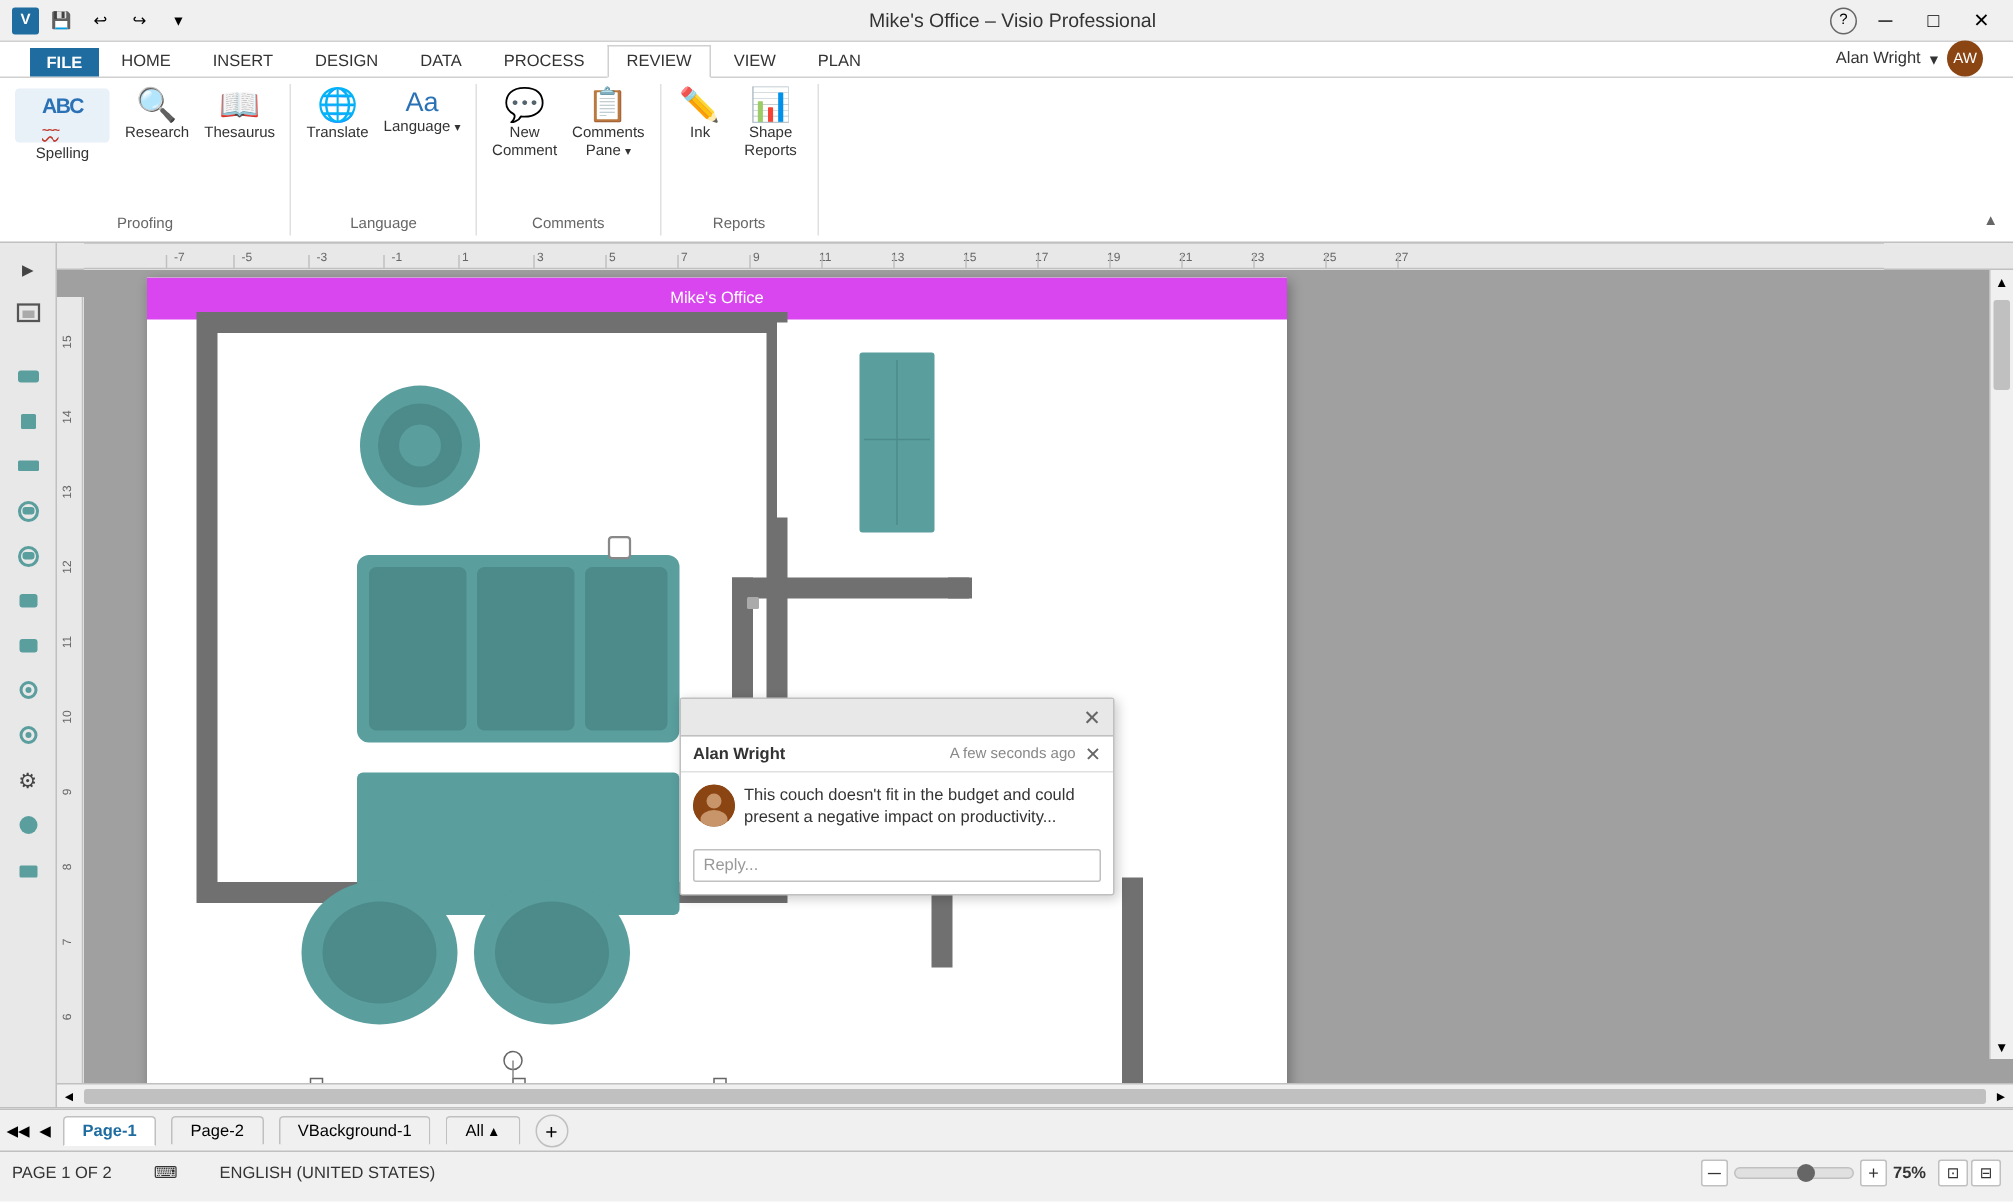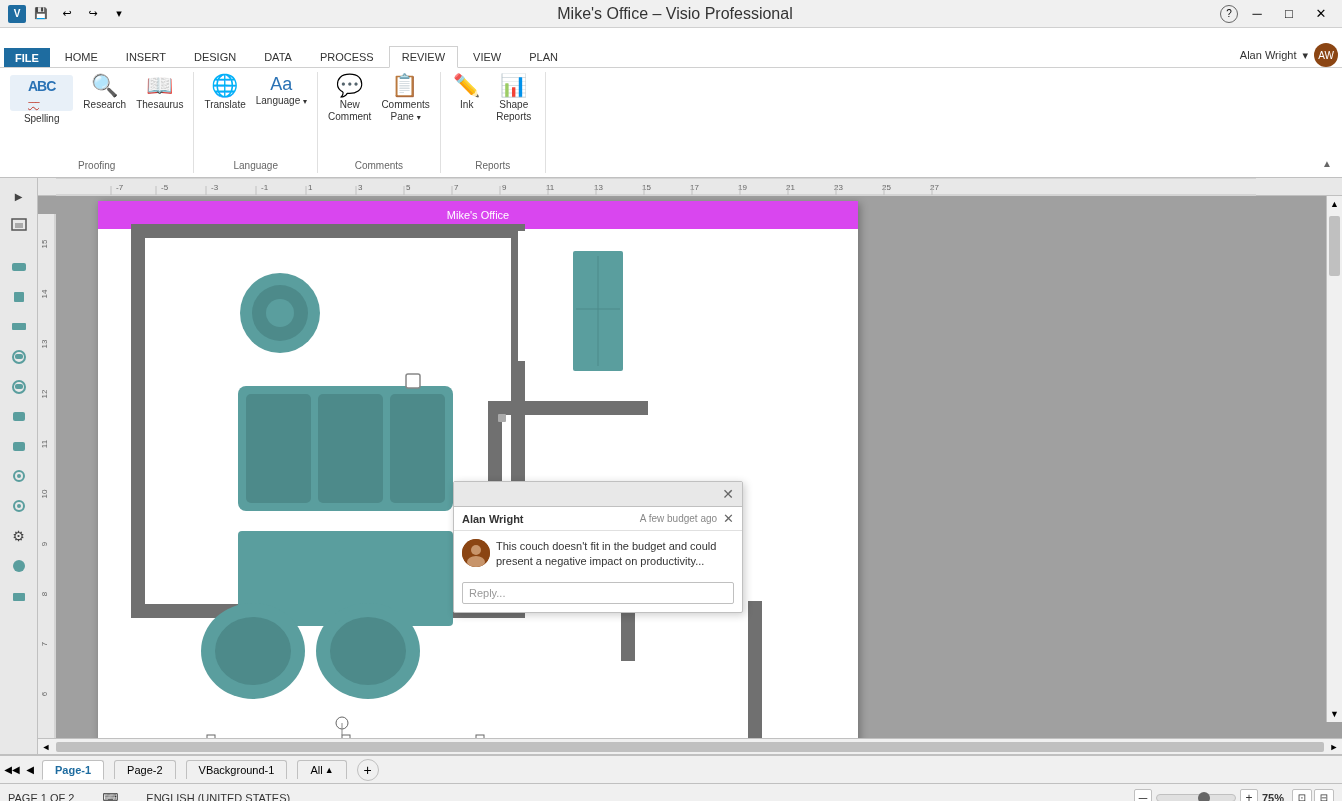--- a/index.html
+++ b/index.html
@@ -9,33 +9,33 @@
     .title-bar {
       height: 28px;
       background: #f0f0f0;
       display: flex;
       align-items: center;
       justify-content: space-between;
       padding: 0 8px;
       border-bottom: 1px solid #d0d0d0;
     }
     .title-bar-left { display: flex; align-items: center; gap: 4px; }
-    .title-bar-center { flex: 1; text-align: center; font-size: 16px; color: #333; }
+    .title-bar-center { flex: 1; text-align: center; font-size: 13px; color: #333; }
     .title-bar-right { display: flex; align-items: center; gap: 6px; }
     .title-icon { width: 18px; height: 18px; background: #1e6ca0; border-radius: 2px; display: flex; align-items: center; justify-content: center; color: white; font-size: 10px; font-weight: bold; }
     .quick-access-btn { width: 22px; height: 22px; display: flex; align-items: center; justify-content: center; cursor: pointer; border-radius: 2px; font-size: 11px; }
     .window-btn { width: 26px; height: 26px; display: flex; align-items: center; justify-content: center; cursor: pointer; font-size: 13px; }
 
     
     .ribbon-tabs {
-      height: 40px;
+      height: 24px;
       background: #fff;
       display: flex;
       align-items: flex-end;
-      padding: 0 4px;
+      padding: 0 20px;
       border-bottom: 1px solid #d0d0d0;
     }
     .ribbon-tab {
       padding: 4px 12px;
       font-size: 11px;
       cursor: pointer;
       border: 1px solid transparent;
       border-bottom: none;
       margin-right: 2px;
       color: #333;
@@ -664,21 +664,21 @@
         </svg>
 
         <div class="comment-panel">
           <div class="comment-panel-header">
             <span class="comment-panel-title"></span>
             <div class="comment-panel-close">✕</div>
           </div>
           <div class="comment-thread-header">
             <span class="comment-author">Alan Wright</span>
             <div style="display:flex;align-items:center;gap:6px;">
-              <span class="comment-time">A few budget ago</span>
+              <span class="comment-time">A few seconds ago</span>
               <span class="comment-close-x">✕</span>
             </div>
           </div>
           <div class="comment-body">
             <div class="comment-avatar">
               <svg width="28" height="28" viewBox="0 0 28 28">
                 <rect width="28" height="28" rx="14" fill="#8b4513"></rect>
                 <circle cx="14" cy="11" r="5" fill="#c8956b"></circle>
                 <ellipse cx="14" cy="23" rx="9" ry="6" fill="#c8956b"></ellipse>
               </svg>

